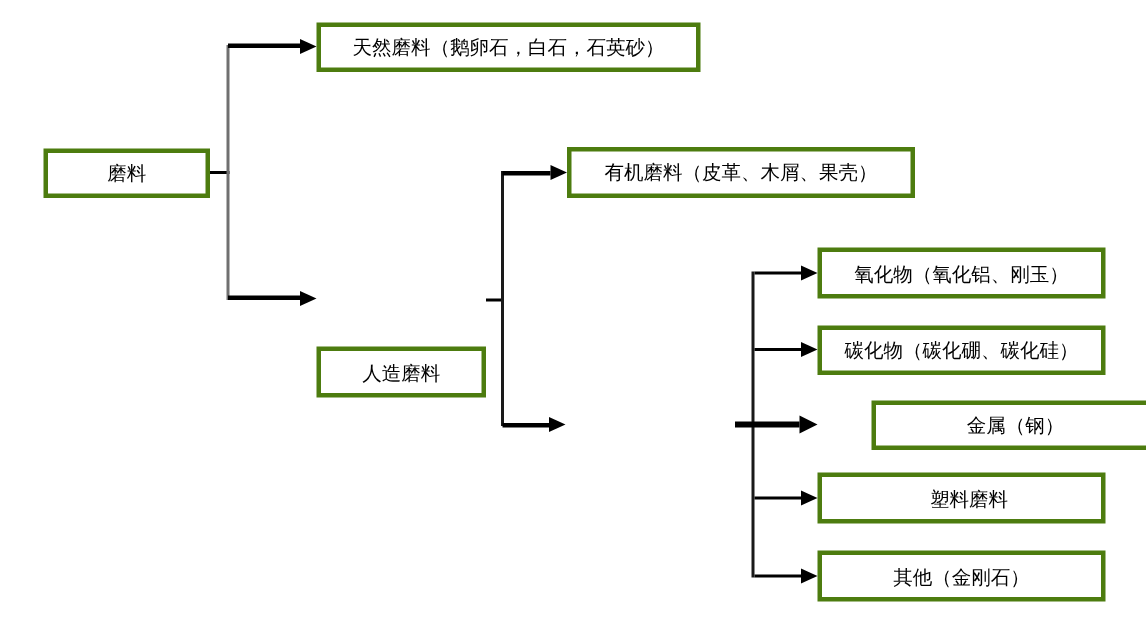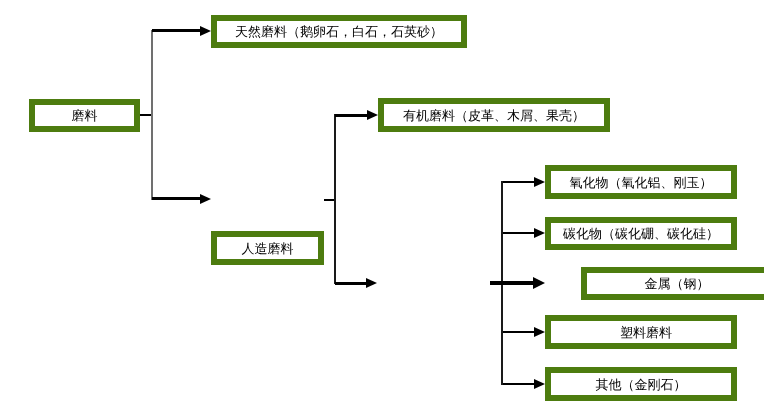--- a/index.html
+++ b/index.html
@@ -11,21 +11,21 @@
     position: relative;
     width: 764px;
     height: 412px;
     background: #ffffff;
     font-family: "Liberation Serif", "DejaVu Serif", serif;
     overflow: hidden;
   }
   .node {
     position: absolute;
     box-sizing: border-box;
-    border: 6px solid #4d7c0f;
+    border: 3px solid #4d7c0f;
     background: #ffffff;
     color: #000000;
     display: flex;
     align-items: center;
     justify-content: center;
     font-size: 13px;
     line-height: 1;
     white-space: nowrap;
     text-align: center;
   }
@@ -58,21 +58,21 @@
 <body>
 
 <div id="canvas">
 
   <div class="node" style="left:29px;  top:99px;  width:111px; height:33px;">磨料</div>
 
   <div class="node" style="left:211px; top:15px;  width:256px; height:33px;">天然磨料（鹅卵石，白石，石英砂）</div>
 
   <div class="node" style="left:211px; top:183px; width:113px; height:34px;margin-top:48px;">人造磨料</div>
 
-  <div class="node" style="left:378px; top:98px;  width:232px; height:34px;">有机磨料（皮革、木屑、果壳）</div>
+  <div class="node" style="left:378px; top:98px;  width:232px; height:34px;font-family:Liberation Mono, monospace;">有机磨料（皮革、木屑、果壳）</div>
 
 
   <div class="node" style="left:545px; top:217px; width:192px; height:33px;">碳化物（碳化硼、碳化硅）</div>
 
   <div class="node" style="left:545px; top:165px; width:192px; height:34px;">氧化物（氧化铝、刚玉）</div>
 
   <div class="node" style="left:545px; top:267px; width:192px; height:33px;margin-left:36px;">金属（钢）</div>
 
   <div class="node" style="left:545px; top:315px; width:192px; height:34px;padding-left:10px;">塑料磨料</div>
 

